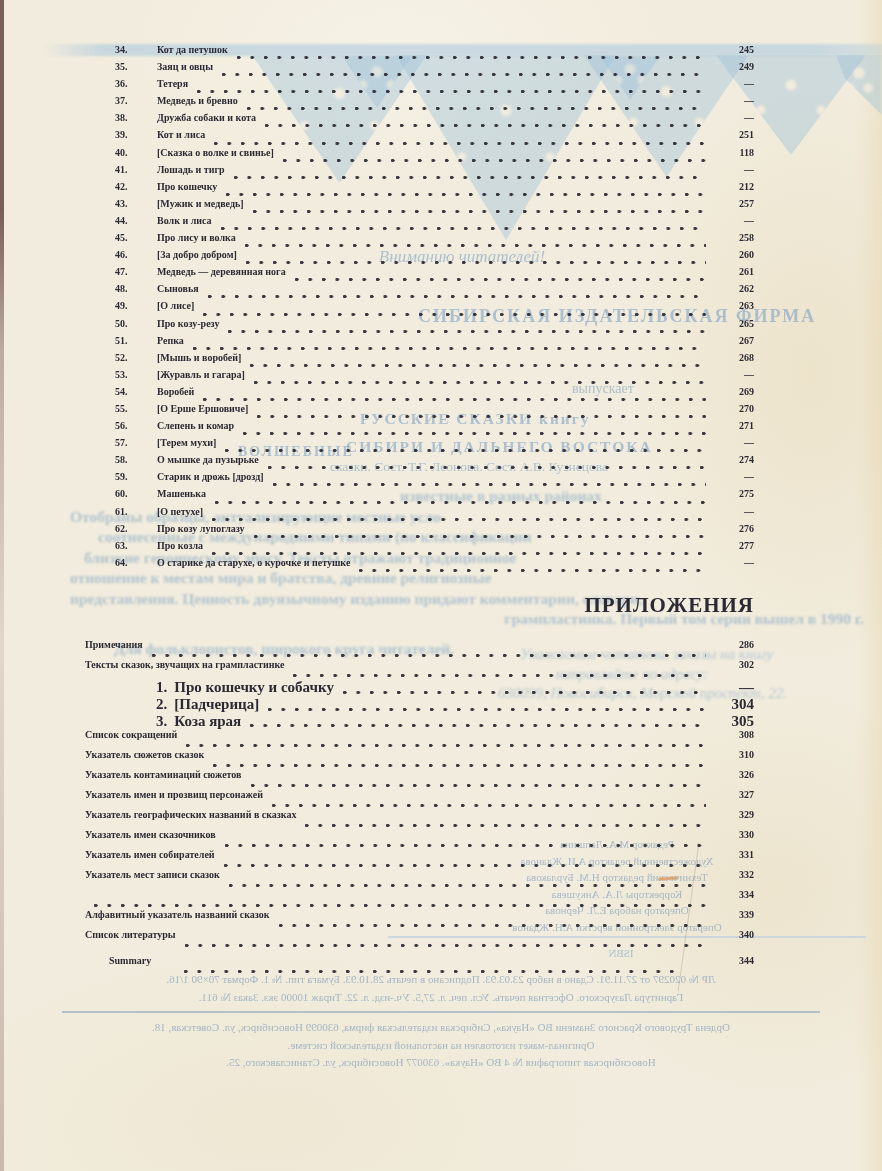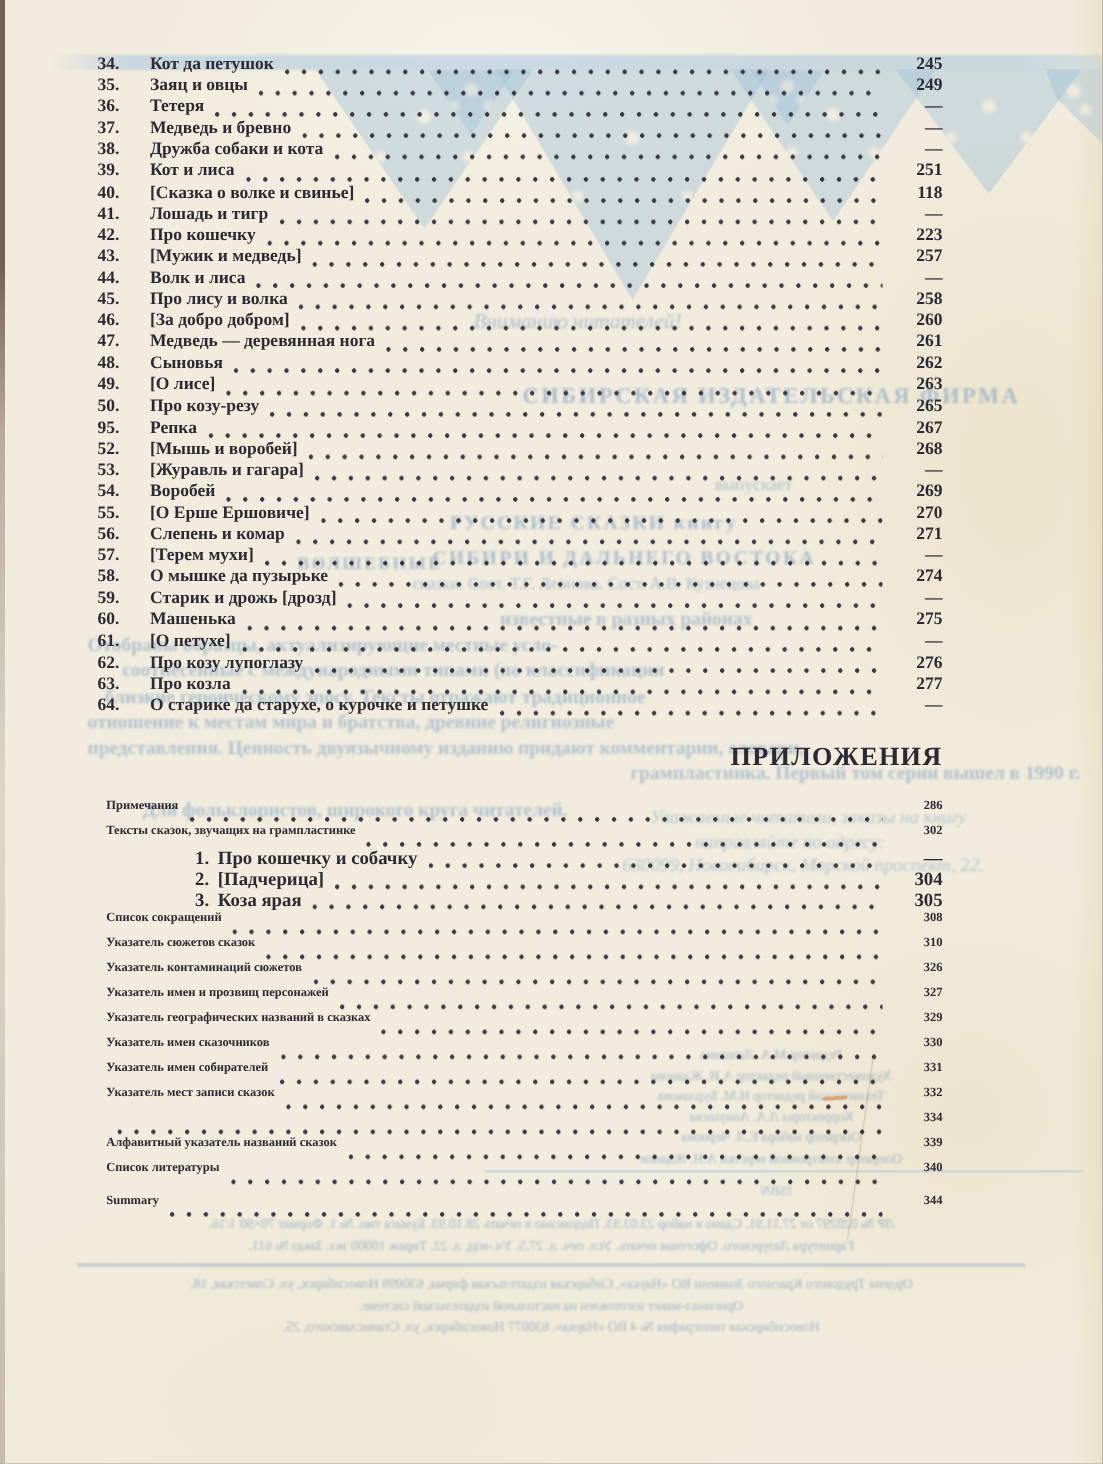--- a/index.html
+++ b/index.html
@@ -69,33 +69,33 @@
   .bt-colophon{position:absolute;left:48px;top:971px;width:786px;text-align:center;
     font-size:11px;line-height:17.5px;color:rgba(116,150,186,.62);filter:blur(.7px);
     transform:scaleX(-1);pointer-events:none;}
   .bt-colophon .rule{height:0;border-top:2px solid rgba(130,158,188,.55);margin:5px 14px 6px;}
   .mark-orange{position:absolute;left:658px;top:877px;width:20px;height:3px;
     background:#d9975a;opacity:.75;transform:rotate(-4deg);border-radius:2px;}
   .crease{position:absolute;left:688px;top:842px;width:1px;height:150px;
     background:rgba(150,140,118,.35);transform:rotate(8deg);filter:blur(.4px);}
   
   .content{position:absolute;left:78px;top:44px;width:676px;}
-  .toc-row{display:flex;align-items:baseline;height:17.1px;font-size:14px;font-weight:bold;}
+  .toc-row{display:flex;align-items:baseline;height:17.1px;font-size:10px;font-weight:bold;margin-left:37px;}
   .toc-row .num{flex:none;width:42px;}
   .row-title{flex:none;white-space:nowrap;}
   .dots{flex:1 1 auto;align-self:flex-end;height:14px;margin:0 2px 0 9px;min-width:12px;
     background-image:radial-gradient(circle at 1.8px 10.5px, rgba(42,40,50,.92) 1.55px, transparent 1.95px);
     background-size:13.5px 14px;background-repeat:repeat-x;}
   .pg{flex:none;width:46px;text-align:right;}
   .appendix-heading{margin:19px 0 21px;text-align:right;font-size:21px;font-weight:bold;
     letter-spacing:1px;}
   .app-row{display:flex;align-items:baseline;height:20px;font-size:10px;font-weight:bold;}
   .app-row .anum{flex:none;padding-right:7px;}
   .app-row.sub{height:16.8px;padding-left:78px;font-size:15px;}
-  .app-row.gap{margin-top:6px;}
+  .app-row.gap{margin-top:6px;gap:24px;}
 </style>
 </head>
 <body>
 
 <div class="page">
 
   <div class="edge-left"></div>
 
   <div class="bt-band"></div>
   <div class="orn o1"></div>
@@ -201,21 +201,21 @@
         <div class="toc-row">
           <span class="num">41.</span>
           <span class="row-title">Лошадь и тигр</span>
           <span class="dots"></span>
           <span class="pg">—</span>
         </div>
         <div class="toc-row">
           <span class="num">42.</span>
           <span class="row-title">Про кошечку</span>
           <span class="dots"></span>
-          <span class="pg">223</span>
+          <span class="pg">212</span>
         </div>
         <div class="toc-row">
           <span class="num">43.</span>
           <span class="row-title">[Мужик и медведь]</span>
           <span class="dots"></span>
           <span class="pg">257</span>
         </div>
         <div class="toc-row">
           <span class="num">44.</span>
           <span class="row-title">Волк и лиса</span>
@@ -252,21 +252,21 @@
           <span class="dots"></span>
           <span class="pg">263</span>
         </div>
         <div class="toc-row">
           <span class="num">50.</span>
           <span class="row-title">Про козу-резу</span>
           <span class="dots"></span>
           <span class="pg">265</span>
         </div>
         <div class="toc-row">
-          <span class="num">95.</span>
+          <span class="num">51.</span>
           <span class="row-title">Репка</span>
           <span class="dots"></span>
           <span class="pg">267</span>
         </div>
         <div class="toc-row">
           <span class="num">52.</span>
           <span class="row-title">[Мышь и воробей]</span>
           <span class="dots"></span>
           <span class="pg">268</span>
         </div>

